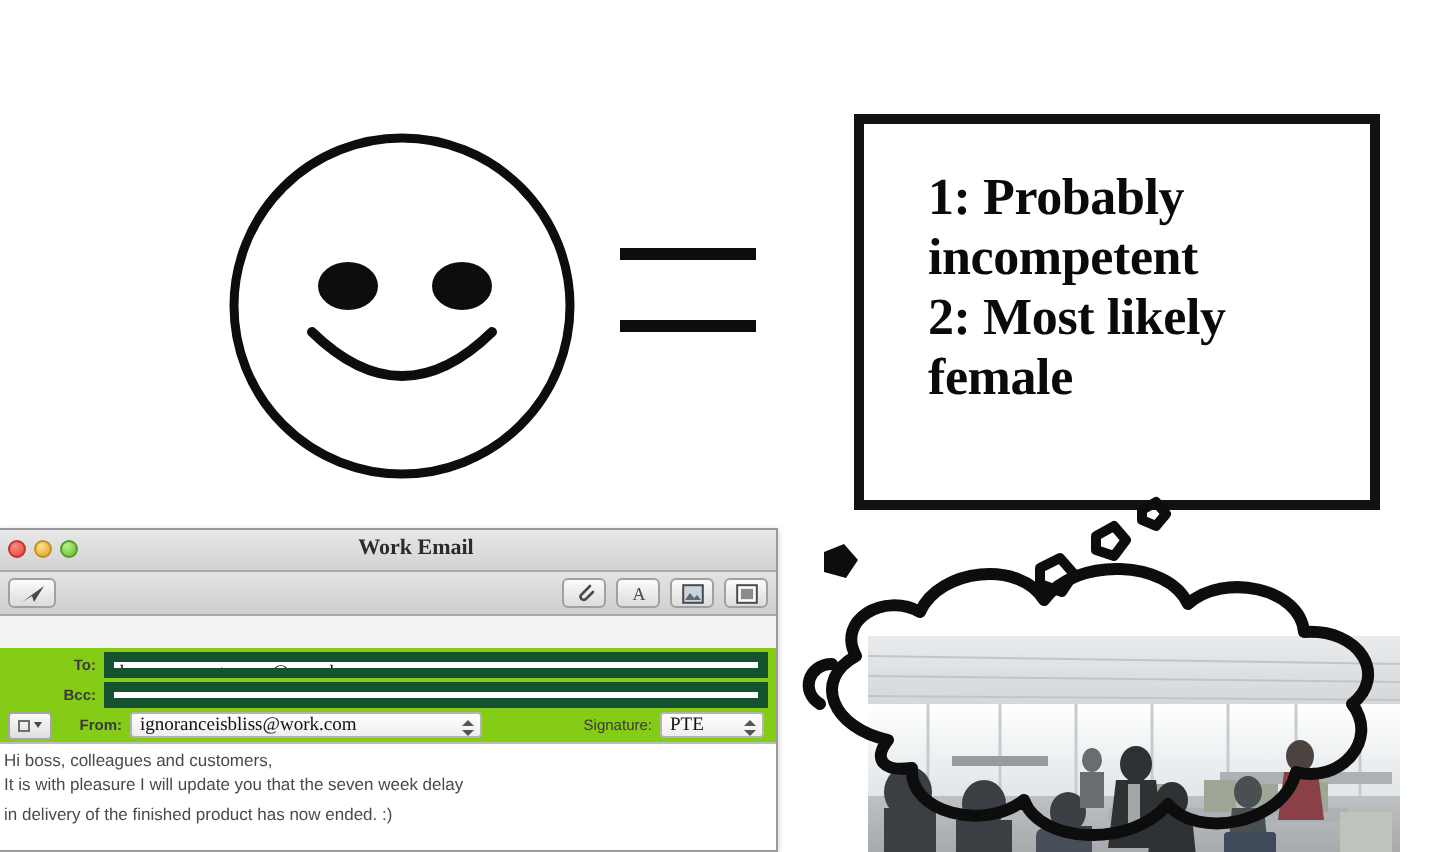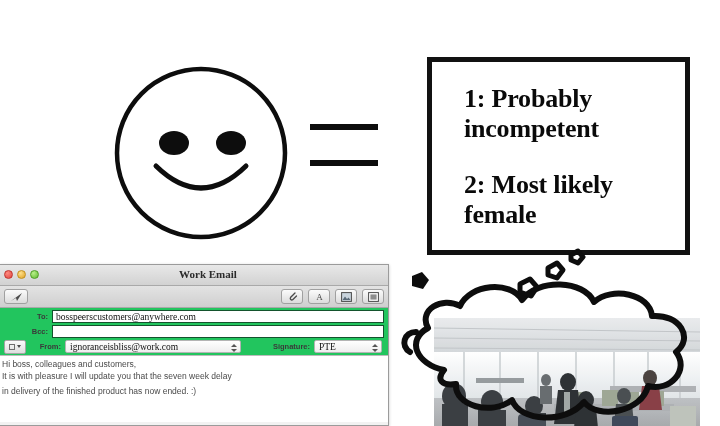--- a/index.html
+++ b/index.html
@@ -57,21 +57,21 @@
     padding: 22px 20px 10px 32px;
   }
   .caption-line {
     font-family: "Liberation Serif", serif;
     font-weight: bold;
     font-size: 26px;
     line-height: 1.16;
     color: #0a0a0a;
     letter-spacing: -0.2px;
   }
-  .caption-line.second { margin-top: 26px; }
+  .caption-line.second { }
 
   
   .bubble-trail { position: absolute; left: 0; top: 0; width: 720px; height: 426px; pointer-events: none; }
   .office-photo {
     position: absolute;
     left: 434px; top: 306px;
     width: 266px; height: 120px;
     overflow: hidden;
     background: #c8ccd0;
   }
@@ -151,44 +151,45 @@
   .tb-right {
     position: absolute;
     right: 4px; top: 3px;
     display: flex;
     gap: 5px;
   }
   .tb-right .tb-btn { width: 22px; height: 15px; }
   .tb-btn svg { display:block; }
 
   .headers {
-    background: #22c55e;
+    background: #84cc16;
     padding: 2px 4px 1px 4px;
     border-bottom: 1px solid #bcbcbc;
+    margin-top: 16px;
   }
   .hrow {
     display: flex;
     align-items: center;
     height: 13px;
     margin-bottom: 2px;
   }
   .hlabel {
     width: 44px;
     text-align: right;
     padding-right: 4px;
     font-size: 7.5px;
     color: #3a3a3a;
     font-weight: bold;
     flex: none;
   }
   .hfield {
     flex: 1;
     height: 13px;
     background: #ffffff;
-    border: 1px solid #14532d;
+    border: 5px solid #14532d;
     box-sizing: border-box;
     padding: 0 3px;
     font-family: "Liberation Serif", serif;
     font-size: 9.5px;
     line-height: 12px;
     color: #111111;
     overflow: hidden;
     white-space: nowrap;
   }
   .hrow.from-row { margin-top: 1px; margin-bottom: 1px; }
@@ -240,28 +241,28 @@
   }
   .combo .arrows .dn {
     width: 0; height: 0;
     border-left: 3px solid transparent;
     border-right: 3px solid transparent;
     border-top: 3px solid #555;
   }
   .from-combo { flex: 1; max-width: 176px; }
   .sig-label {
     font-size: 7.5px;
-    font-weight: bold;
+    font-weight: normal;
     color: #3a3a3a;
     margin-left: auto;
     padding-right: 4px;
     flex: none;
     padding-left: 16px;
   }
-  .sig-combo { width: 68px; flex: none; margin-right: 2px; }
+  .sig-combo { width: 52px; flex: none; margin-right: 2px; }
 
   .body-area {
     background: #ffffff;
     height: 63px;
     padding: 3px 4px 0 2px;
     font-family: "Liberation Sans", sans-serif;
     font-size: 8.5px;
     line-height: 11.5px;
     color: #4a4a4a;
     overflow: hidden;

